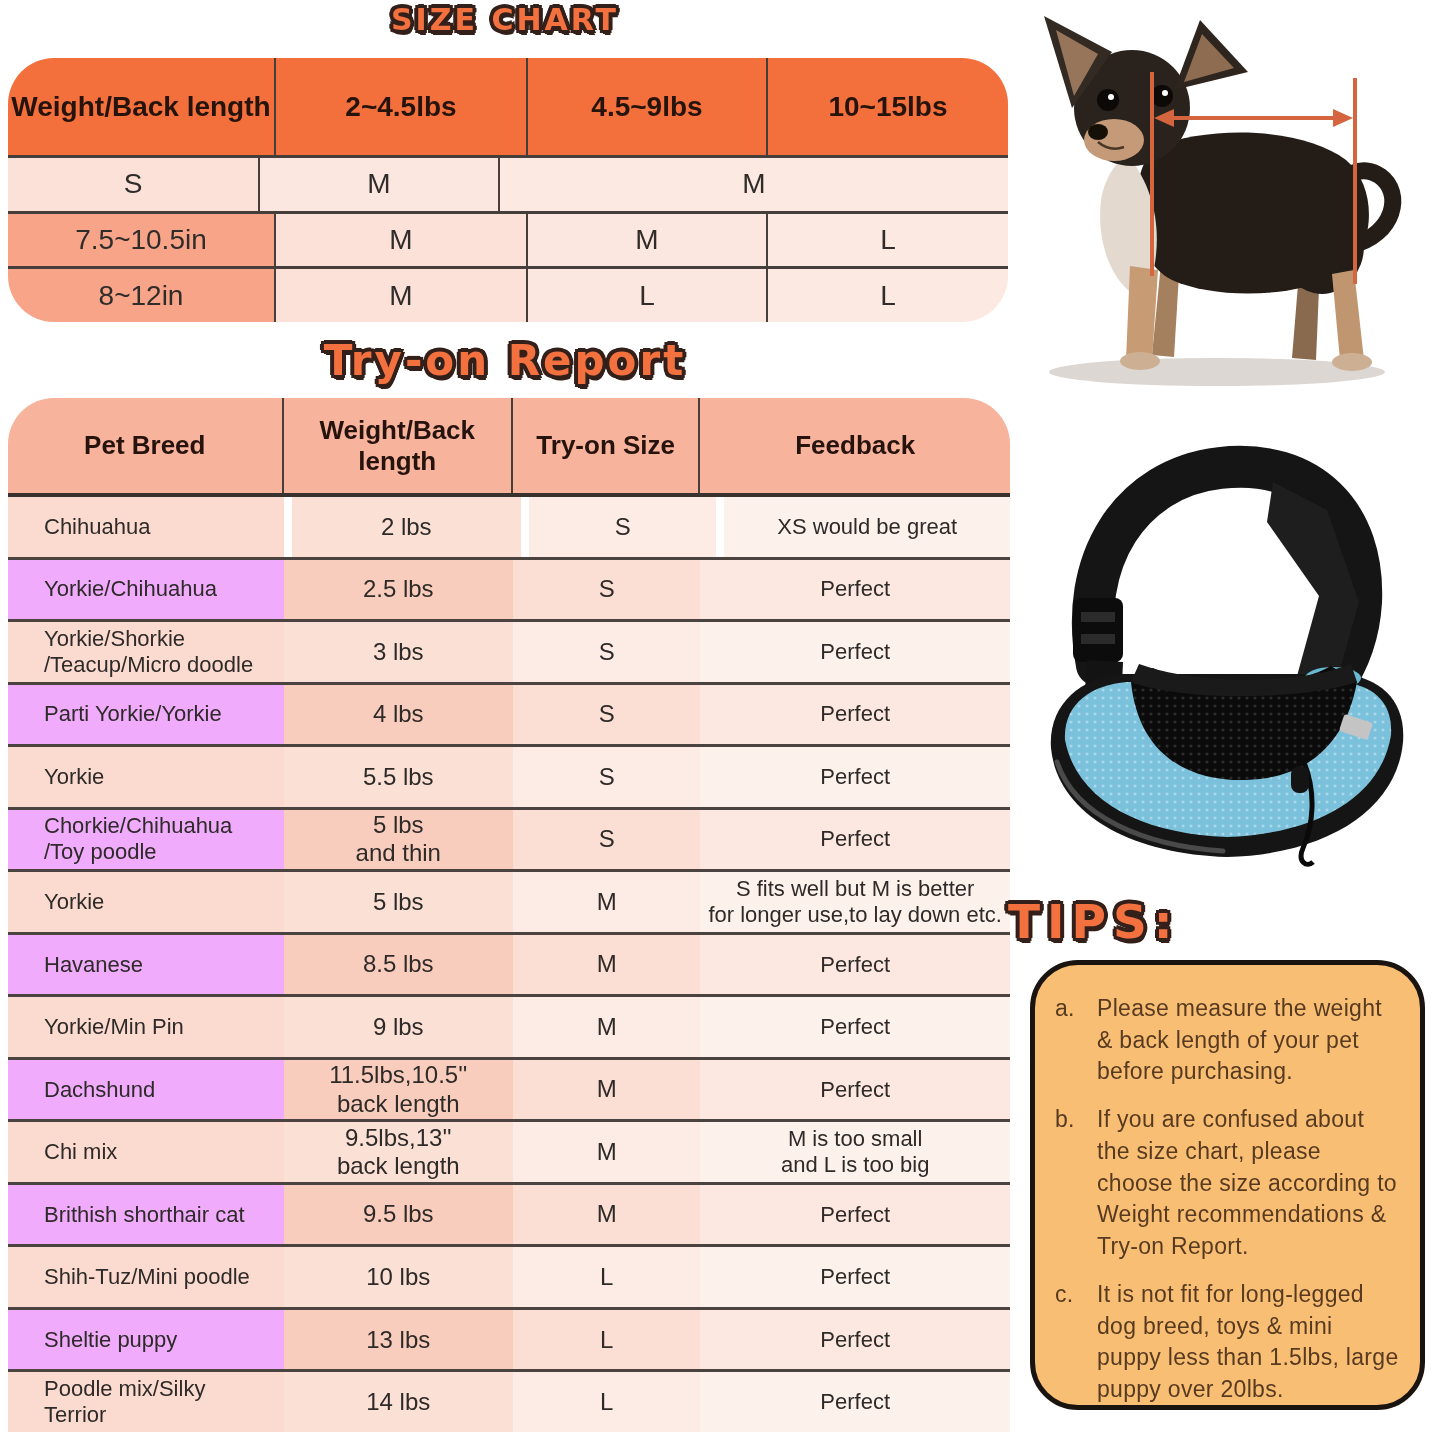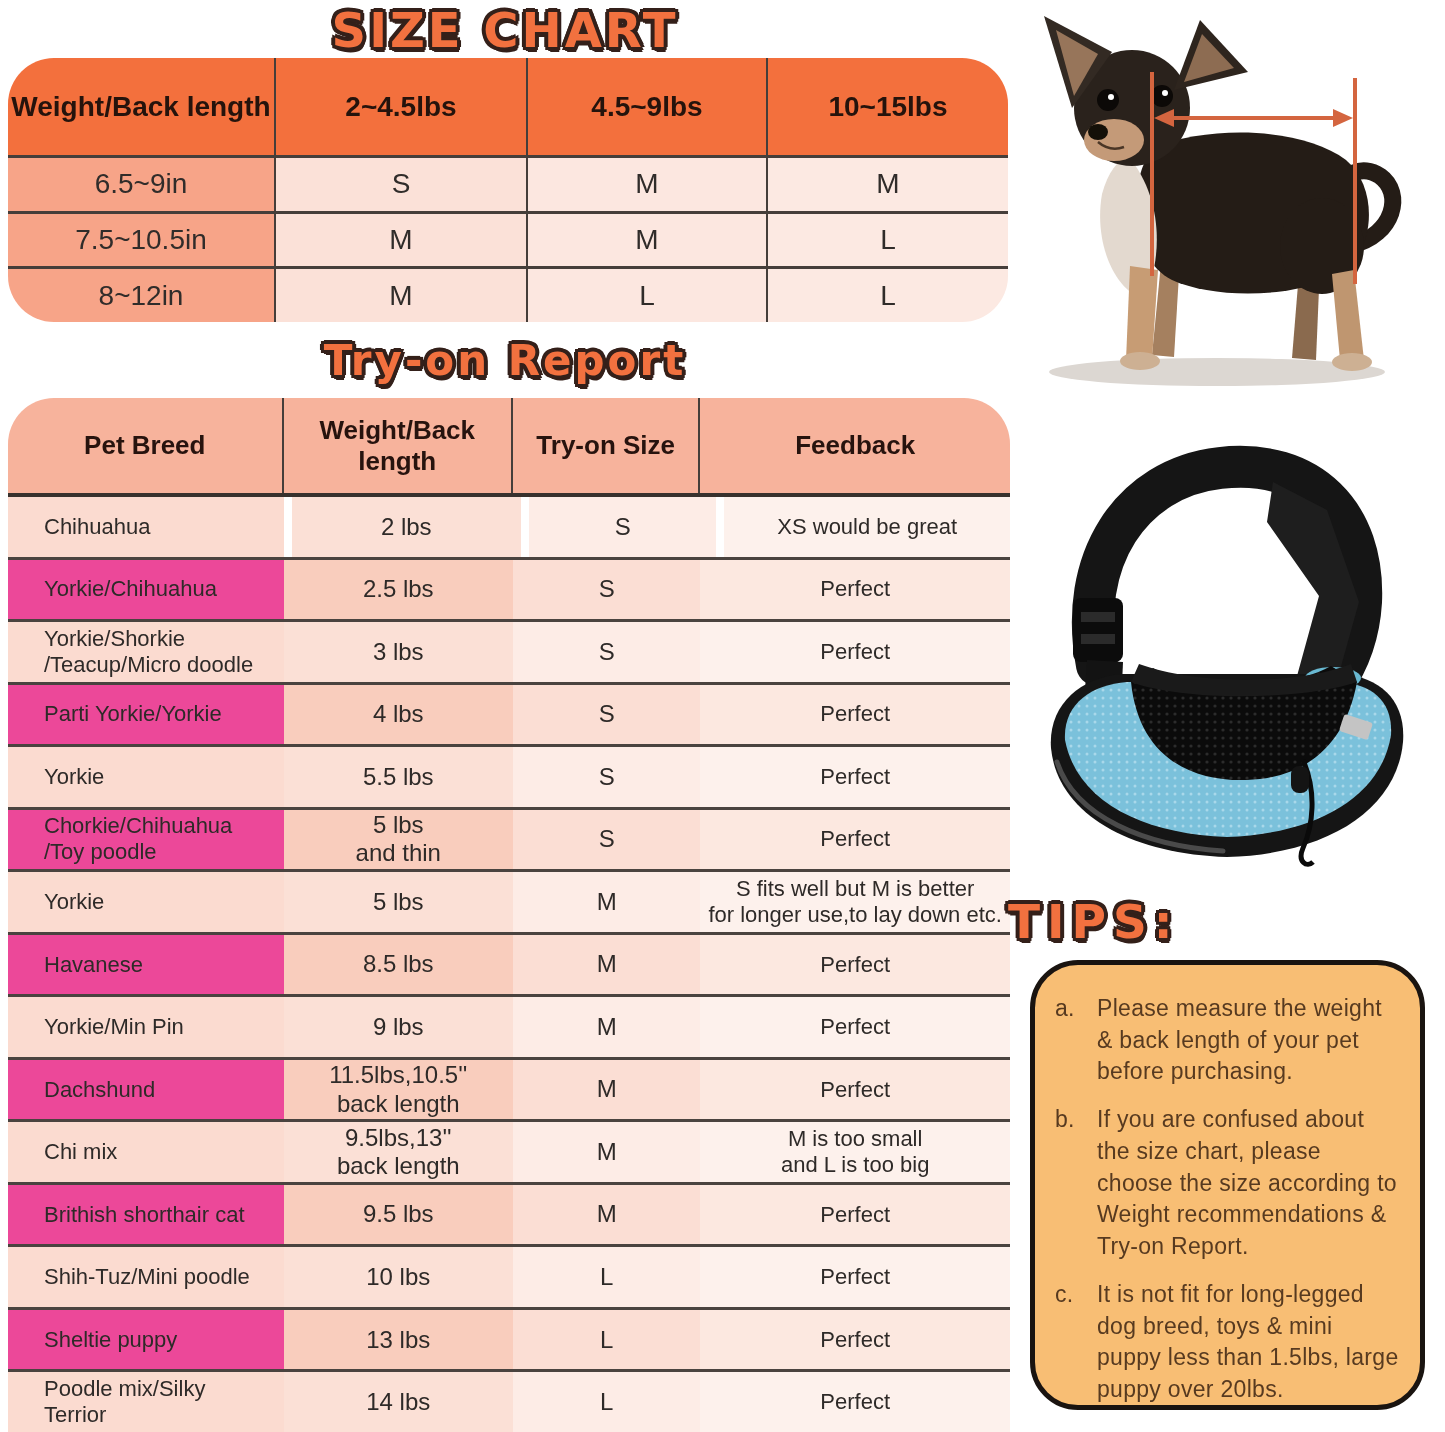--- a/index.html
+++ b/index.html
@@ -15,21 +15,21 @@
     color:var(--title-orange,#f2713f);
     letter-spacing:3px;
     text-shadow:
       -3px -3px 0 var(--title-outline,#34201a), 0 -3px 0 var(--title-outline,#34201a), 3px -3px 0 var(--title-outline,#34201a),
       -3px 0 0 var(--title-outline,#34201a), 3px 0 0 var(--title-outline,#34201a),
       -3px 3px 0 var(--title-outline,#34201a), 0 3px 0 var(--title-outline,#34201a), 3px 3px 0 var(--title-outline,#34201a),
       -4px 0 0 var(--title-outline,#34201a), 4px 0 0 var(--title-outline,#34201a),
       0 4px 0 var(--title-outline,#34201a), 0 -4px 0 var(--title-outline,#34201a),
       2px 5px 0 var(--title-outline,#34201a);
   }
-  .size-title{left:0;top:2px;width:1010px;text-align:center;font-size:48px;}
+  .size-title{left:0;top:2px;width:1010px;text-align:center;font-size:30px;}
   .tryon-title{left:0;top:336px;width:1010px;text-align:center;font-size:42px;}
   .tips-title{left:1008px;top:894px;font-size:47px;letter-spacing:7px;}
 
   
   .size-table{
     position:absolute;left:8px;top:58px;width:1000px;height:264px;
     border-radius:46px;overflow:hidden;display:flex;flex-direction:column;
   }
   .sc-header{display:flex;height:97px;background:var(--chart-header-bg,#f3703d);flex:none;}
   .sc-header .sc-cell{font-weight:bold;font-size:28px;color:#25130c;background:transparent;}
@@ -59,21 +59,21 @@
     font-size:24px;color:#2e2a28;white-space:pre-line;line-height:1.18;box-sizing:border-box;
   }
   .c-breed{width:27.5%;justify-content:flex-start;text-align:left;padding-left:36px;font-size:22px;}
   .c-weight{width:22.9%;}
   .c-size{width:18.7%;}
   .c-feedback{flex:1;font-size:22px;padding:0 6px;}
   .row-odd  .c-breed{background:#fbdbd0;}
   .row-odd  .c-weight{background:#fbe0d6;}
   .row-odd  .c-size{background:#fdece6;}
   .row-odd  .c-feedback{background:#fdf1ec;}
-  .row-even .c-breed{background:#ec4899;}
+  .row-even .c-breed{background:#f0abfc;}
   .row-even .c-weight{background:#f9cdbd;}
   .row-even .c-size{background:#fbded4;}
   .row-even .c-feedback{background:#fce8e0;}
 
   
   .dog-figure{position:absolute;left:1002px;top:8px;width:440px;height:400px;}
   .dog-figure svg{position:absolute;left:0;top:0;}
   .back-length-label{
     position:absolute;left:158px;top:26px;width:230px;
     font-size:33px;line-height:1.25;text-align:center;
@@ -102,21 +102,20 @@
 
   <div class="size-table">
     <div class="sc-header">
       <div class="sc-cell sc-c1">Weight/Back length</div>
       <div class="sc-cell sc-c2">2~4.5lbs</div>
       <div class="sc-cell sc-c3">4.5~9lbs</div>
       <div class="sc-cell sc-c4">10~15lbs</div>
     </div>
 
       <div class="sc-row row-odd">
-        <div class="sc-cell sc-c1">6.5~9in</div>
         <div class="sc-cell sc-c2">S</div>
         <div class="sc-cell sc-c3">M</div>
         <div class="sc-cell sc-c4">M</div>
       </div>
 
       <div class="sc-row row-even">
         <div class="sc-cell sc-c1">7.5~10.5in</div>
         <div class="sc-cell sc-c2">M</div>
         <div class="sc-cell sc-c3">M</div>
         <div class="sc-cell sc-c4">L</div>

